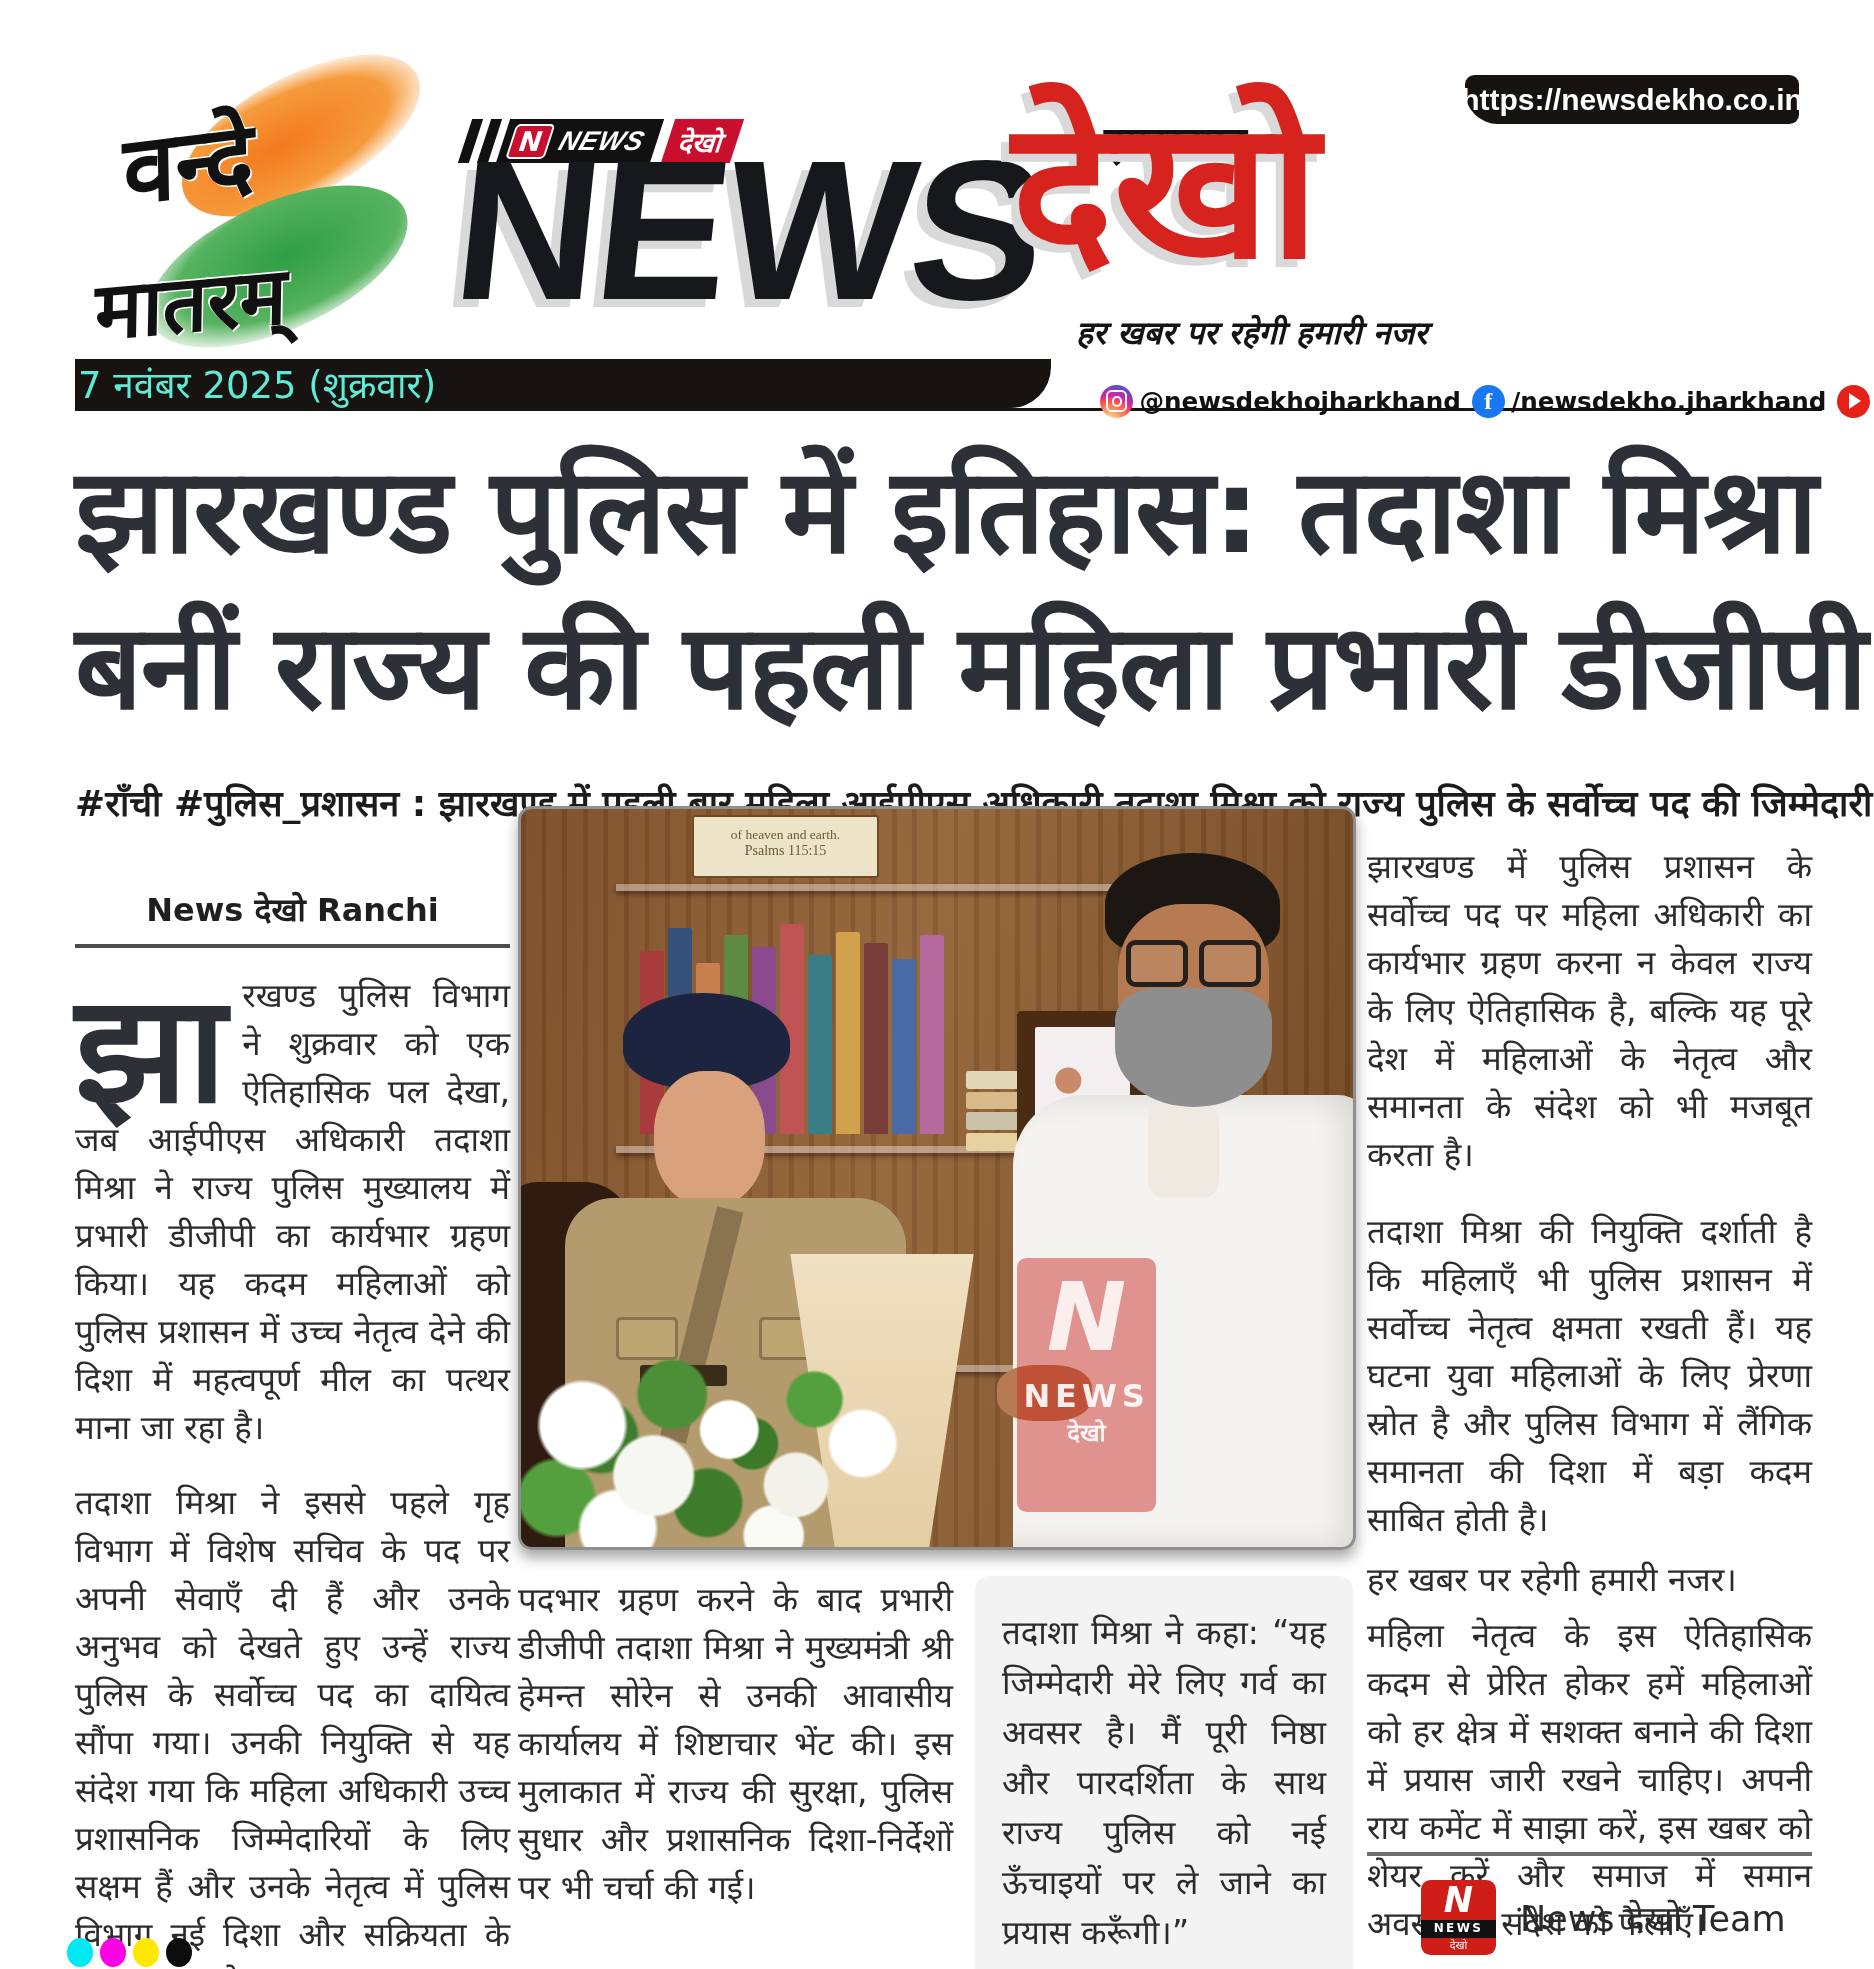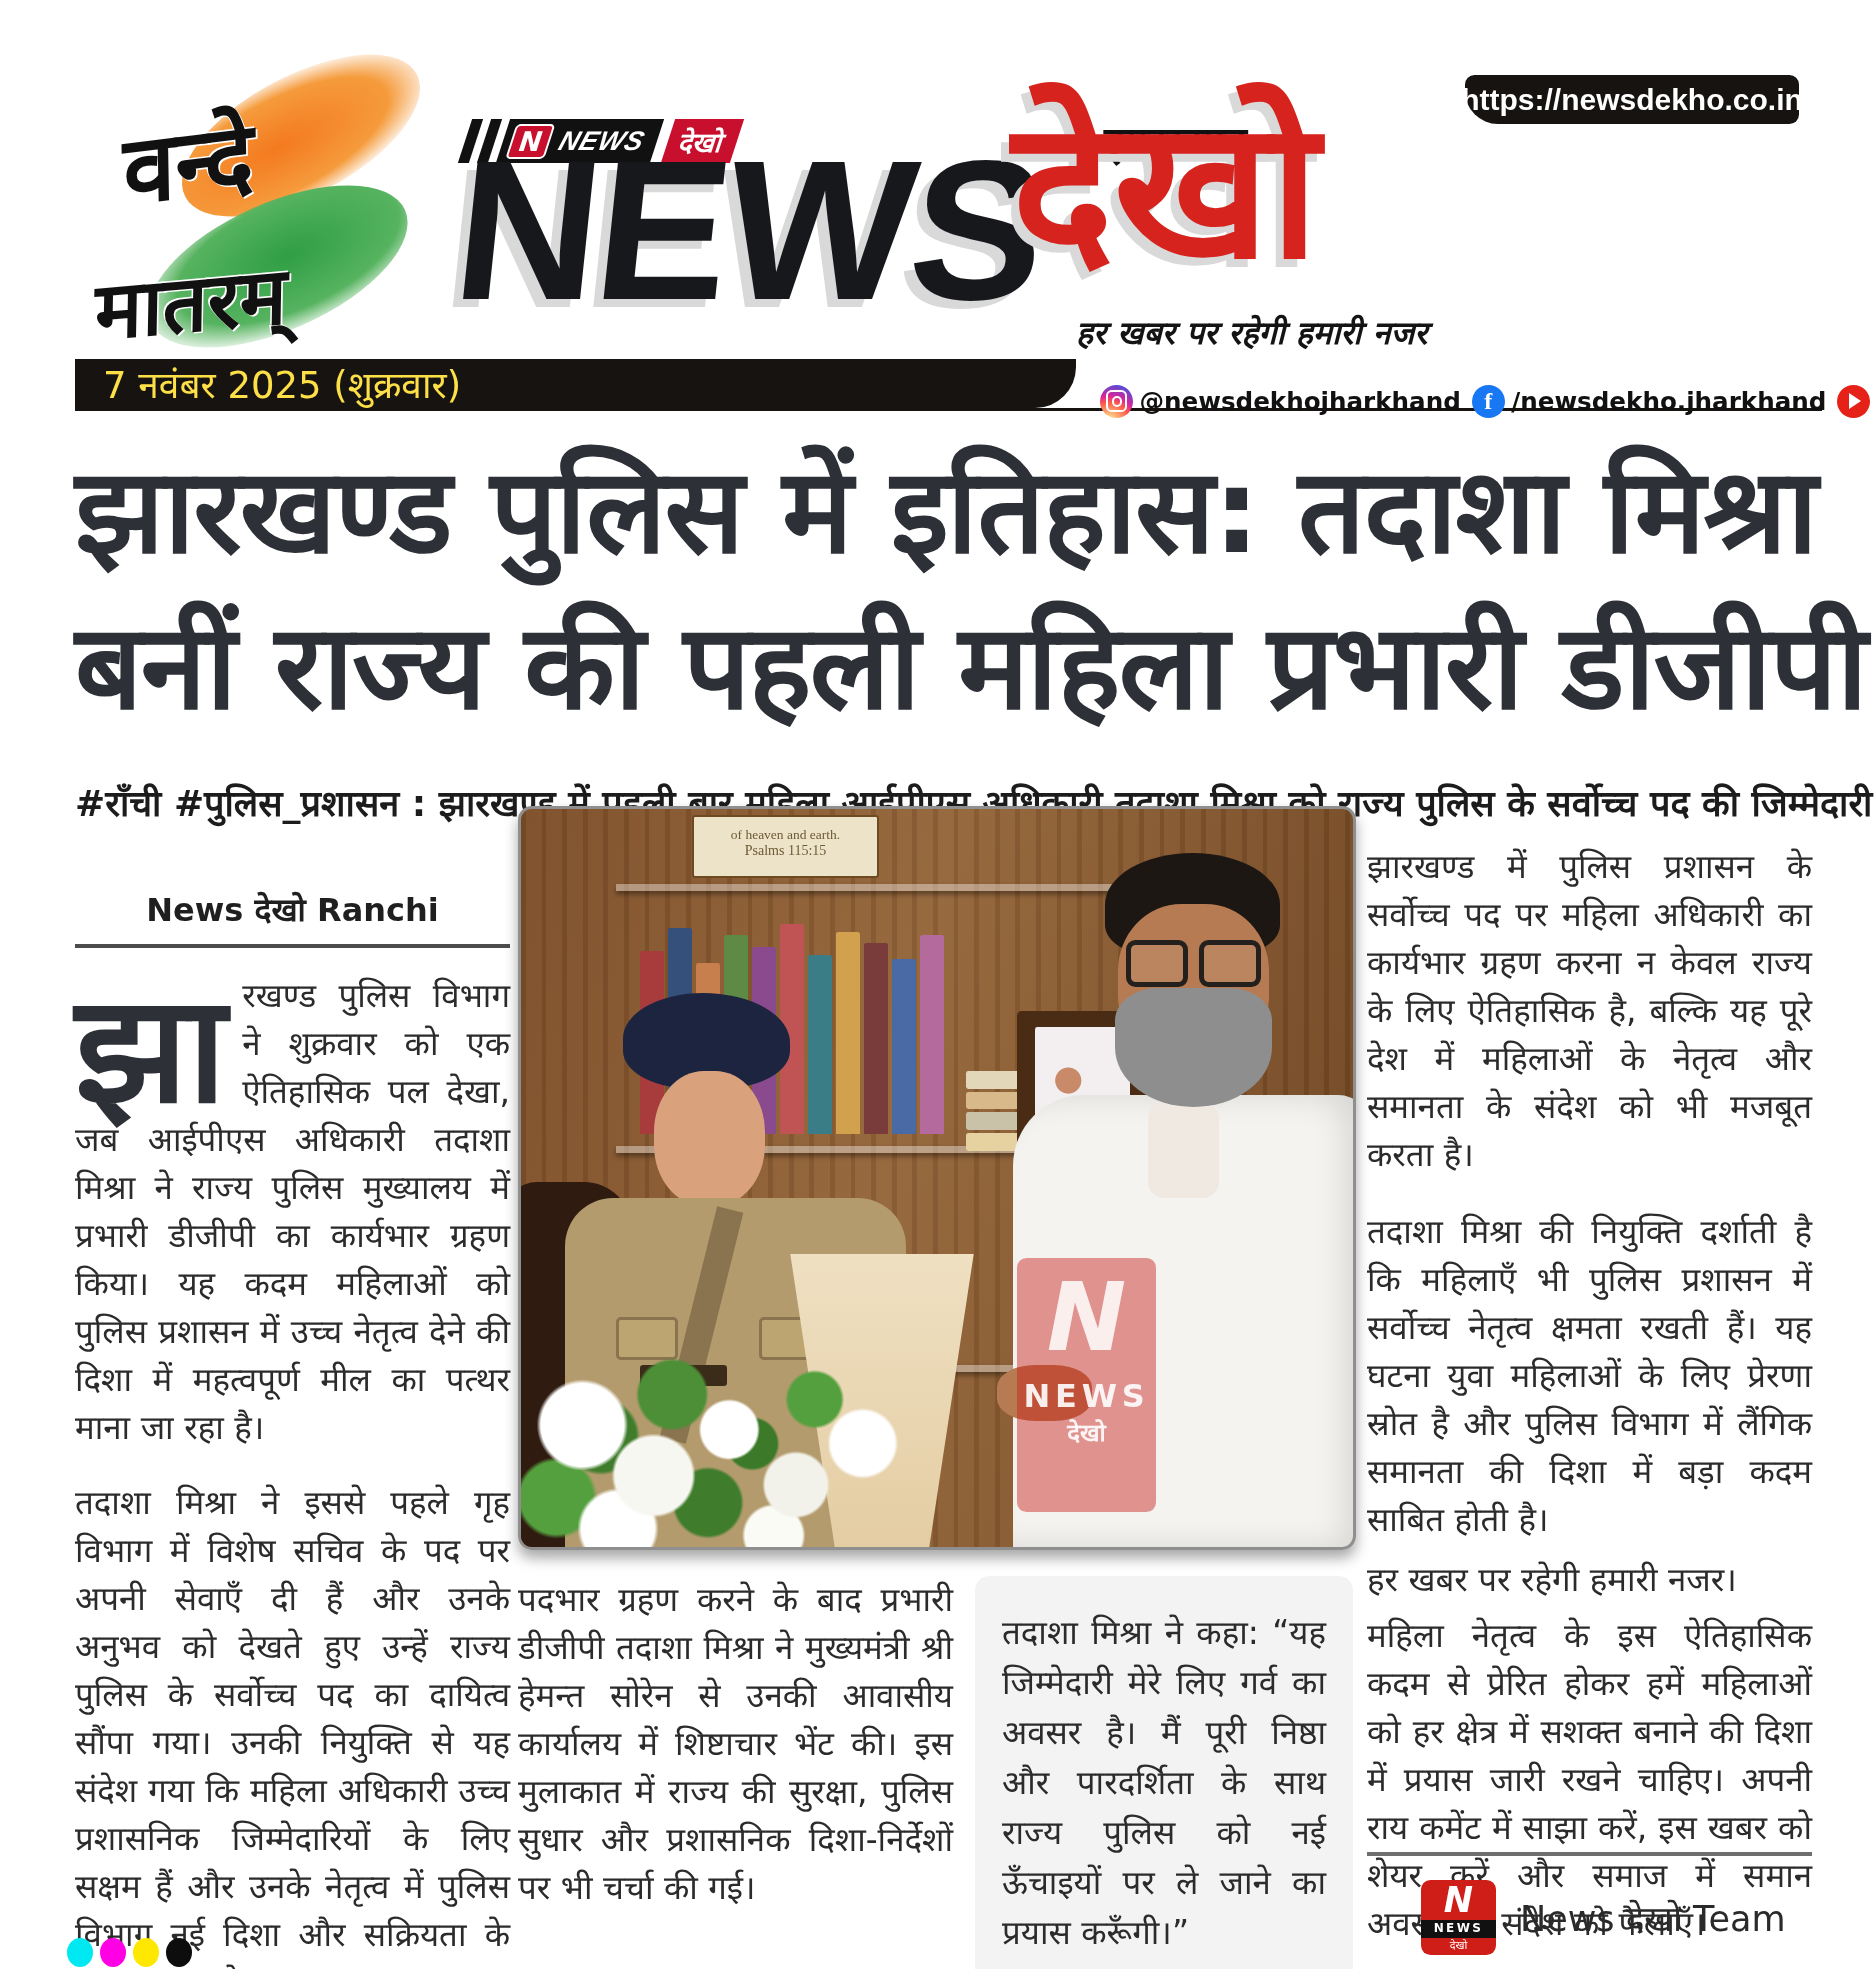--- a/index.html
+++ b/index.html
@@ -32,22 +32,22 @@
       text-shadow:-9.5px 8px 0 #d9d9d9;}
   .logo-state{left:1104px;top:111px;font-size:44px;font-weight:bold;color:#111;}
   .logo-dekho{left:1012px;top:87px;font-size:191px;line-height:206px;font-weight:bold;color:#d7231d;
       text-shadow:-8px 8px 0 #d9d9d9;}
   .logo-tagline{left:1076px;top:310px;font-size:32px;font-weight:bold;font-style:italic;color:#141414;}
 
   .url-badge{left:1465px;top:75px;width:334px;height:49px;background:#161310;color:#fff;
       border-radius:9.5px 9.5px 9.5px 33px;display:flex;align-items:center;justify-content:center;
       font-size:30px;font-weight:bold;font-family:"Liberation Sans",sans-serif;}
 
-  .date-bar{left:75px;top:359px;width:973px;height:49px;background:#161310;color:#fde047;
-      border-radius:0 0 41px 0;display:flex;align-items:center;padding-left:28px;font-size:37px;}
+  .date-bar{left:75px;top:359px;width:973px;height:49px;background:#161310;color:#5eead4;
+      border-radius:0 0 41px 0;display:flex;align-items:center;padding-left:3px;font-size:37px;}
   .header-rule{left:75px;top:408px;width:1747px;height:3.2px;background:#161310;}
 
   .social-row{left:1100px;top:361px;width:727px;height:44px;display:flex;align-items:center;gap:11px;}
   .social-item{display:flex;align-items:center;gap:6.4px;font-size:24.6px;font-weight:bold;color:#111;white-space:nowrap;margin-top:36px;}
   .sicon{width:33px;height:33px;border-radius:50%;display:flex;align-items:center;justify-content:center;flex:0 0 auto;}
   .sicon.ig{background:radial-gradient(circle at 30% 110%, #fdf497 0%, #fd5949 45%, #d6249f 60%, #285aeb 95%);}
   .sicon.ig .cam{width:17.5px;height:17.5px;border:2.4px solid #fff;border-radius:5.6px;position:relative;}
   .sicon.ig .cam::after{content:"";position:absolute;left:4px;top:4px;width:6.4px;height:6.4px;border:2.4px solid #fff;border-radius:50%;}
   .sicon.fb{background:#1877f2;color:#fff;font-size:24px;font-weight:bold;font-family:"Liberation Serif",serif;}
   .sicon.yt{background:#e62117;}

